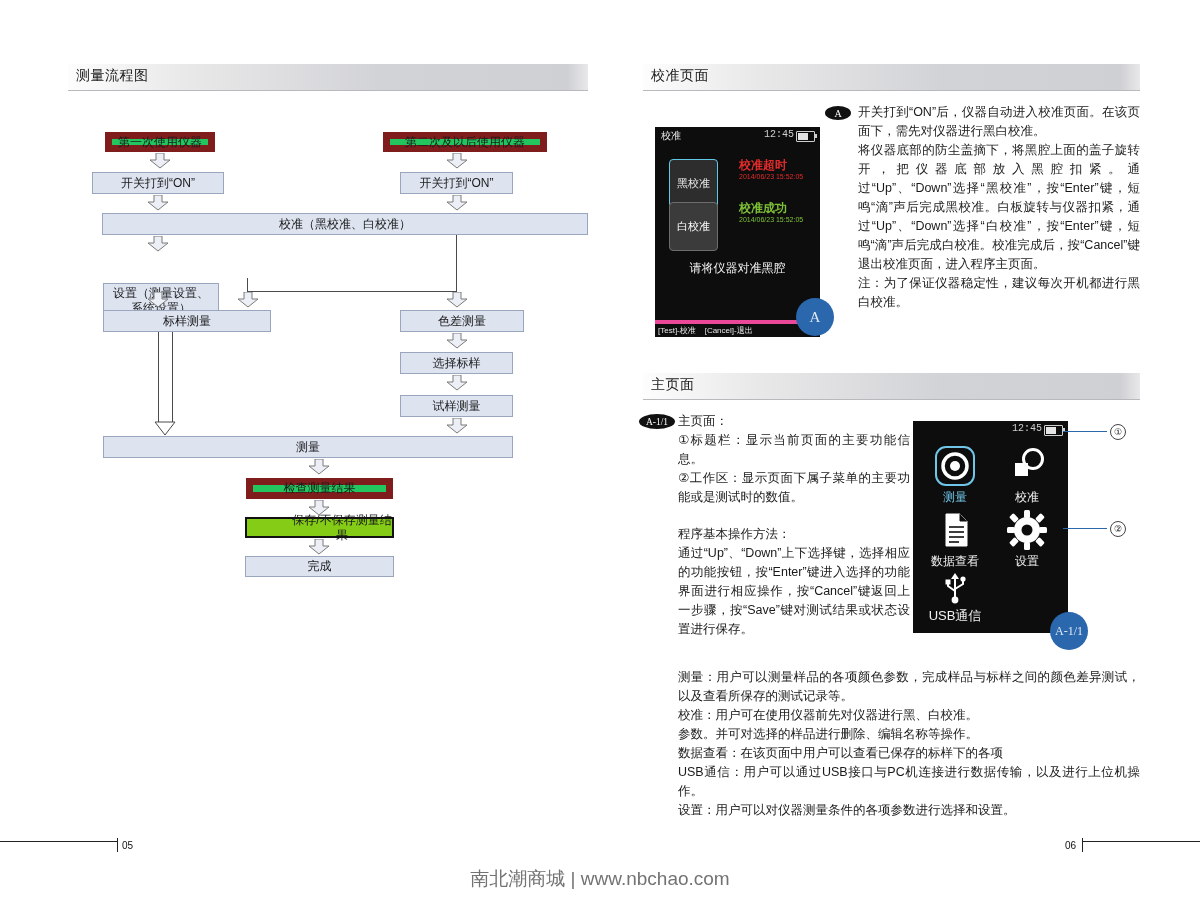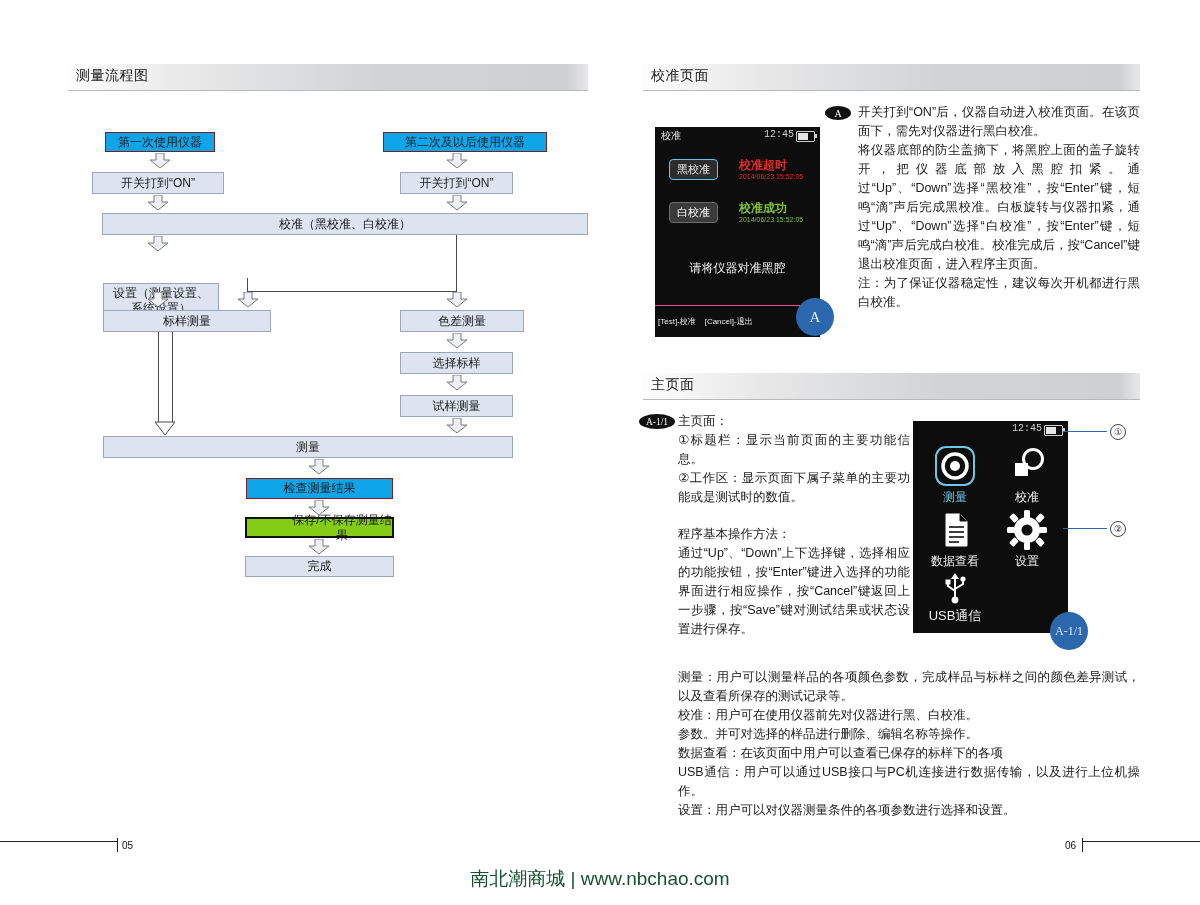--- a/index.html
+++ b/index.html
@@ -18,21 +18,21 @@
   }
   .sec-head .t{
     position:absolute;left:8px;top:3px;font-size:14px;color:#1a1a1a;
     letter-spacing:.5px;
   }
 
   
   .fc{position:absolute;left:0;top:0;width:600px;height:620px;}
   .node{
     position:absolute;box-sizing:border-box;
-    border:1px solid #7f1d1d;background:#0ea5e9;
+    border:7px solid #7f1d1d;background:#22c55e;
     font-size:12px;color:#1a1a1a;text-align:center;
     display:flex;align-items:center;justify-content:center;
     line-height:15px;
   }
   .node.fill{background:#dde4f0;border:1px solid #9aa6bd;}
   .node.bold{border:2px solid #111;background:#84cc16;padding-left:45px;}
 
   .arw{position:absolute;width:22px;height:16px;}
   .vline{position:absolute;background:#4a4a4a;width:1px;}
   .hline{position:absolute;background:#4a4a4a;height:1px;}
@@ -40,28 +40,28 @@
   
   .screen{position:absolute;background:#0d0d0d;}
   .scr-top{position:absolute;left:0;right:0;top:0;height:16px;}
   .scr-title{position:absolute;left:6px;top:2px;color:#e8e8e8;font-size:10px;}
   .scr-clock{position:absolute;right:26px;top:2px;color:#cfcfcf;font-size:10px;font-family:"Liberation Mono",monospace;}
   .batt{position:absolute;right:5px;top:4px;width:17px;height:9px;border:1px solid #cfcfcf;border-radius:1px;}
   .batt:after{content:"";position:absolute;right:-3px;top:2px;width:2px;height:4px;background:#cfcfcf;}
   .batt i{position:absolute;left:1px;top:1px;bottom:1px;width:10px;background:#e4e4e4;display:block;}
 
   .calbtn{
-    position:absolute;box-sizing:border-box;padding:2px 7px;border-radius:4px;
+    position:absolute;box-sizing:border-box;padding:16px 7px;border-radius:4px;
     font-size:11px;color:#ffffff;background:#3b3b3b;border:1px solid #6d6d6d;
   }
   .calbtn.sel{border:1px solid #5fc8e8;color:#e9e9e9;background:#2d2d2d;}
   .stat{position:absolute;font-size:12px;font-weight:bold;}
   .stat .ts{display:block;font-size:7px;font-weight:normal;margin-top:-1px;}
   .hintline{position:absolute;left:0;right:0;text-align:center;color:#f2f2f2;font-size:12px;}
-  .scr-foot{position:absolute;left:0;right:0;bottom:0;color:#e6e6e6;font-size:8px;padding:10px 3px;border-top:1px solid #ec4899;}
+  .scr-foot{position:absolute;left:0;right:0;bottom:0;color:#e6e6e6;font-size:8px;padding:1px 3px;border-top:4px solid #ec4899;}
 
   
   .bluebadge{
     position:absolute;border-radius:50%;background:#2a67ad;color:#dfe8f3;
     display:flex;align-items:center;justify-content:center;
     font-family:"Liberation Serif",serif;
   }
   .blackpill{
     display:inline-flex;align-items:center;justify-content:center;
     background:#111;color:#fff;border-radius:50%;
@@ -81,21 +81,21 @@
   .callout-line{position:absolute;height:1px;background:#2a67ad;}
   .callout-num{
     position:absolute;width:14px;height:14px;border:1px solid #444;border-radius:50%;
     font-size:9px;display:flex;align-items:center;justify-content:center;color:#222;
   }
 
   
   .foot-rule{position:absolute;height:1px;background:#222;}
   .foot-tick{position:absolute;width:1px;height:14px;background:#222;}
   .pageno{position:absolute;font-size:10px;color:#111;font-family:"Liberation Sans",sans-serif;}
-  .brand{position:absolute;left:0;right:0;text-align:center;font-size:19px;color:#14532d;}
+  .brand{position:absolute;left:0;right:0;text-align:center;font-size:19px;color:#737373;}
 </style>
 </head>
 <body>
 
 <div class="page">
 
   <div class="sec-head" style="left:68px;top:64px;width:520px;">
     <span class="t">测量流程图</span>
   </div>
 

